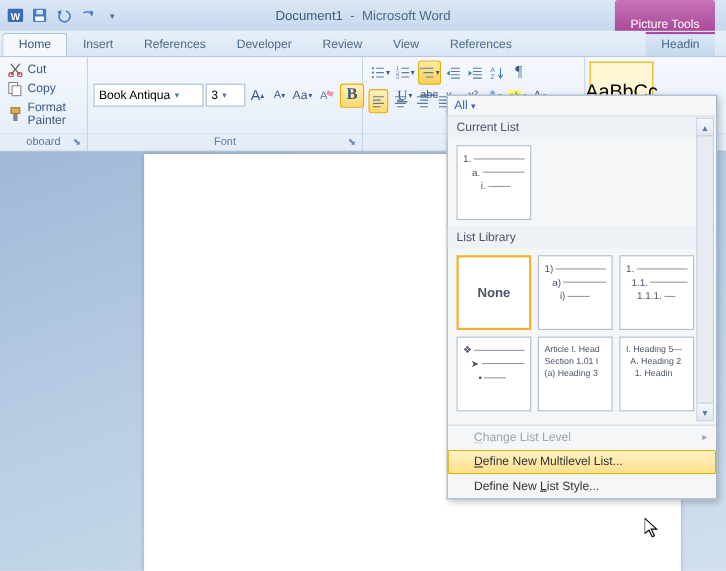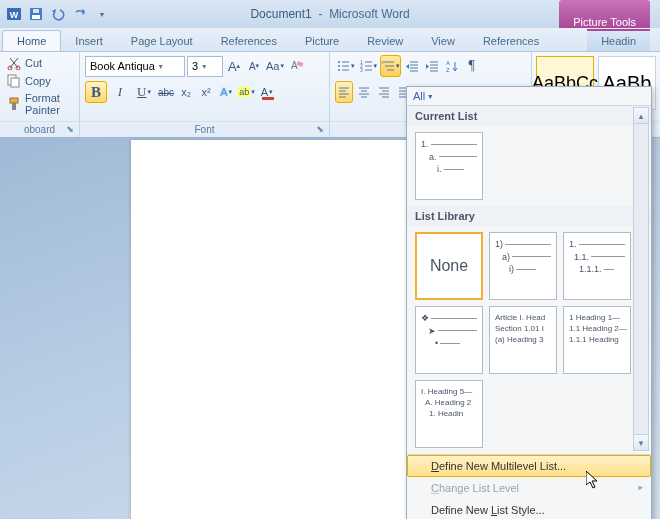--- a/index.html
+++ b/index.html
@@ -25,21 +25,21 @@
   .group-body { flex: 1; display: flex; padding: 3px 5px; gap: 2px; }
   .group-label { height: 16px; font-size: 10px; color: #5a7aa0; text-align: center; border-top: 1px solid #d5e0ee; display: flex; align-items: center; justify-content: center; position: relative; }
   .dialog-launcher { position: absolute; right: 3px; bottom: 1px; width: 12px; height: 12px; font-size: 9px; color: #6a8ab0; }
   
   
   .clipboard-col { display: flex; flex-direction: column; gap: 2px; font-size: 11px; color: #3a5a80; }
   .clip-item { display: flex; align-items: center; gap: 4px; padding: 1px 2px; }
   .clip-icon { width: 14px; height: 14px; display: inline-block; }
   
   
-  .font-body { flex-direction: column; gap: 4px; }
+  .font-body { flex-direction: row; gap: 4px; }
   .font-row { display: flex; align-items: center; gap: 2px; }
   .combo { background: #fff; border: 1px solid #a8bcd4; height: 21px; display: flex; align-items: center; padding: 0 4px; font-size: 11px; }
   .combo-arrow { margin-left: 4px; font-size: 8px; color: #5a7aa0; }
   .rbtn { min-width: 22px; height: 22px; display: flex; align-items: center; justify-content: center; font-size: 13px; color: #3a5a80; border: 1px solid transparent; border-radius: 3px; position: relative; }
   .rbtn.small { min-width: 18px; font-size: 11px; }
   .rbtn .dd { font-size: 7px; margin-left: 1px; }
   .rbtn.bold { font-weight: bold; font-family: 'Times New Roman', serif; font-size: 15px; background: linear-gradient(#fff2c0, #ffd86b); border-color: #e4b000; }
   
   
   .para-body { flex-direction: column; gap: 4px; }
@@ -52,25 +52,25 @@
   .style-sample { font-size: 18px; }
   
   
   .docarea { position: absolute; top: 138px; left: 0; right: 0; bottom: 0; background: linear-gradient(160deg, #9fb9d6, #b7cce3 40%, #d2e0ee); display: flex; justify-content: center; }
   .page { width: 488px; background: #fff; margin-top: 2px; height: 100%; box-shadow: 0 0 4px rgba(0,0,0,0.2); margin-left: 90px; }
   
   
   .ml-panel { position: absolute; left: 406px; top: 86px; width: 246px; background: #f5f6f7; border: 1px solid #9aaec6; box-shadow: 2px 2px 6px rgba(0,0,0,0.25); z-index: 100; }
   .ml-all { display: flex; align-items: center; padding: 3px 6px; font-size: 11px; color: #3563b5; border-bottom: 1px solid #d0d8e2; }
   .ml-all .dd { font-size: 8px; margin-left: 3px; }
-  .ml-section-hdr { font-size: 11px; font-weight: bold; color: #4a5568; padding: 4px 8px; background: #eef1f5; }
+  .ml-section-hdr { font-size: 11px; font-weight: normal; color: #4a5568; padding: 4px 8px; background: #eef1f5; }
   .ml-thumbs { display: flex; flex-wrap: wrap; gap: 6px; padding: 6px 8px; }
   .thumb { width: 68px; height: 68px; background: #fff; border: 1px solid #b0bcca; font-size: 9px; padding: 5px; color: #4a5568; display: flex; flex-direction: column; justify-content: flex-start; overflow: hidden; line-height: 1.4; }
   .thumb.sel { border: 2px solid #f0b030; padding: 4px; }
-  .thumb-none { align-items: center; justify-content: center; font-size: 16px; }
+  .thumb-none { align-items: center; justify-content: center; font-size: 12px; font-weight: bold; }
   .thumb-line { display: flex; align-items: center; gap: 2px; white-space: nowrap; }
   .th-rule { flex: 1; border-top: 1px solid #999; }
   .th-rule-short { width: 20px; border-top: 1px solid #999; display: inline-block; }
   .ml-scroll { position: absolute; right: 2px; top: 20px; width: 16px; bottom: 70px; background: #e8ecf2; border: 1px solid #c5d0de; }
   .ml-scroll-btn { height: 16px; display: flex; align-items: center; justify-content: center; font-size: 9px; color: #5a7aa0; background: linear-gradient(#f5f8fc,#dfe7f1); border-bottom: 1px solid #c5d0de; }
   .ml-scroll-btn.bot { position: absolute; bottom: 0; left: 0; right: 0; border-top: 1px solid #c5d0de; border-bottom: none; }
   .ml-footer { border-top: 1px solid #d0d8e2; }
   .ml-menu-item { padding: 5px 24px; font-size: 11px; color: #333; position: relative; }
   .ml-menu-item.disabled { color: #9aa4b0; }
   .ml-menu-item.hover { background: linear-gradient(#fff2c8, #ffe08a); border: 1px solid #e4b000; padding: 4px 23px; border-radius: 2px; }
@@ -113,23 +113,22 @@
   </div>
   <div class="title-text">
     <span class="title-doc">Document1</span> &nbsp;-&nbsp; <span>Microsoft Word</span>
   </div>
   <div class="contextual-tab">Picture Tools</div>
 </div>
 
 <div class="tabs">
   <div class="tab active">Home</div>
   <div class="tab">Insert</div>
-  <div class="tab">Page Layout</div>
   <div class="tab">References</div>
-  <div class="tab">Picture</div>
+  <div class="tab">Developer</div>
   <div class="tab">Review</div>
   <div class="tab">View</div>
   <div class="tab">References</div>
   <div class="tab format">Headin</div>
 </div>
 
 <div class="ribbon">
 
   <div class="group" style="width:80px">
     <div class="group-body">
@@ -353,23 +352,20 @@
       </div>
     </div>
     <div class="group-label"></div>
   </div>
 
   <div class="group" style="flex:1;border-right:none">
     <div class="group-body" style="gap:4px;padding:4px">
       <div class="style-box sel">
           <span class="style-sample">AaBbCc</span>
         </div>
-      <div class="style-box">
-          <span class="style-sample" style="font-size:20px">AaBb</span>
-        </div>
     </div>
     <div class="group-label"></div>
   </div>
 </div>
 
 <div class="docarea">
   <div class="page"></div>
 </div>
 
 <div class="ml-panel">
@@ -447,55 +443,44 @@
         </div>
       <div class="thumb-line">
           <span>Section 1.01 I</span>
         </div>
       <div class="thumb-line">
           <span>(a) Heading 3</span>
         </div>
     </div>
     <div class="thumb" style="font-size:8px">
       <div class="thumb-line">
-          <span>1 Heading 1—</span>
-        </div>
-      <div class="thumb-line">
-          <span>1.1 Heading 2—</span>
-        </div>
-      <div class="thumb-line">
-          <span>1.1.1 Heading</span>
-        </div>
-    </div>
-    <div class="thumb" style="font-size:8px">
-      <div class="thumb-line">
           <span>I. Heading 5—</span>
         </div>
       <div class="thumb-line" style="padding-left:4px">
           <span>A. Heading 2</span>
         </div>
       <div class="thumb-line" style="padding-left:8px">
           <span>1. Headin</span>
         </div>
     </div>
     <div style="width:68px"></div>
   </div>
 
   <div class="ml-scroll">
     <div class="ml-scroll-btn">▴</div>
     <div class="ml-scroll-btn bot">▾</div>
   </div>
 
   <div class="ml-footer">
-    <div class="ml-menu-item hover">
-      <span style="text-decoration:underline">D</span>efine New Multilevel List...
-    </div>
     <div class="ml-menu-item disabled">
       <span style="text-decoration:underline;text-decoration-color:#ccc">C</span><span></span><span>hange List Level</span>
       <span class="ml-menu-arrow">▸</span>
+    </div>
+    <div class="ml-menu-item hover">
+      <span style="text-decoration:underline">D</span>efine New Multilevel List...
     </div>
     <div class="ml-menu-item">
       Define New <span style="text-decoration:underline">L</span>ist Style...
     </div>
   </div>
 </div>
 
 <div class="cursor">
   <svg width="16" height="20">
       <path d="M0 0 L0 14 L4 11 L7 17 L9 16 L6 10 L11 10 Z" fill="#fff" stroke="#000" stroke-width="1"></path>

